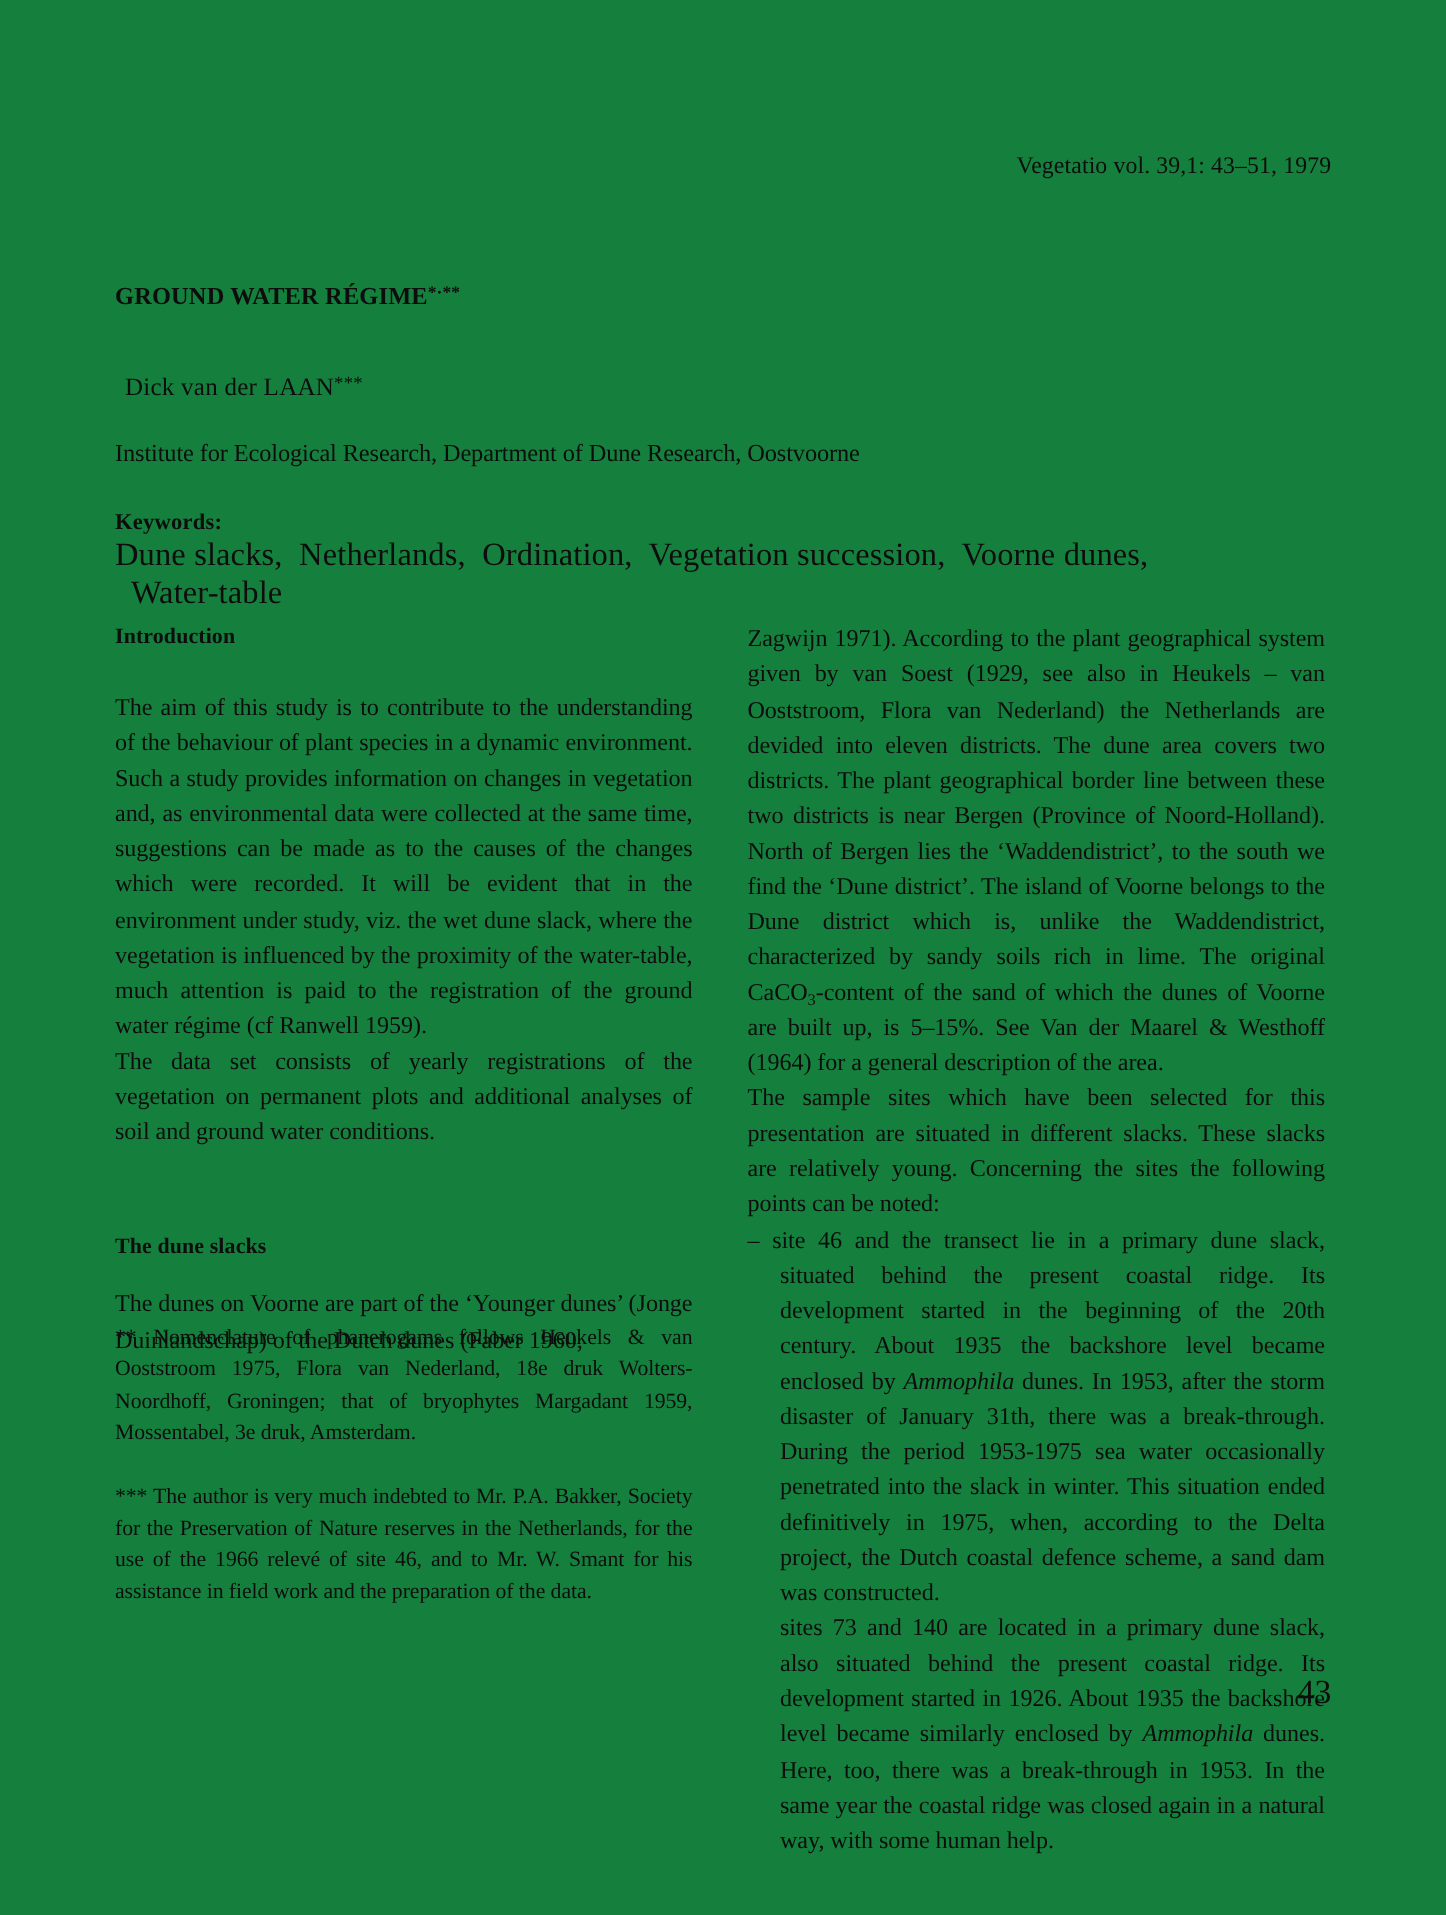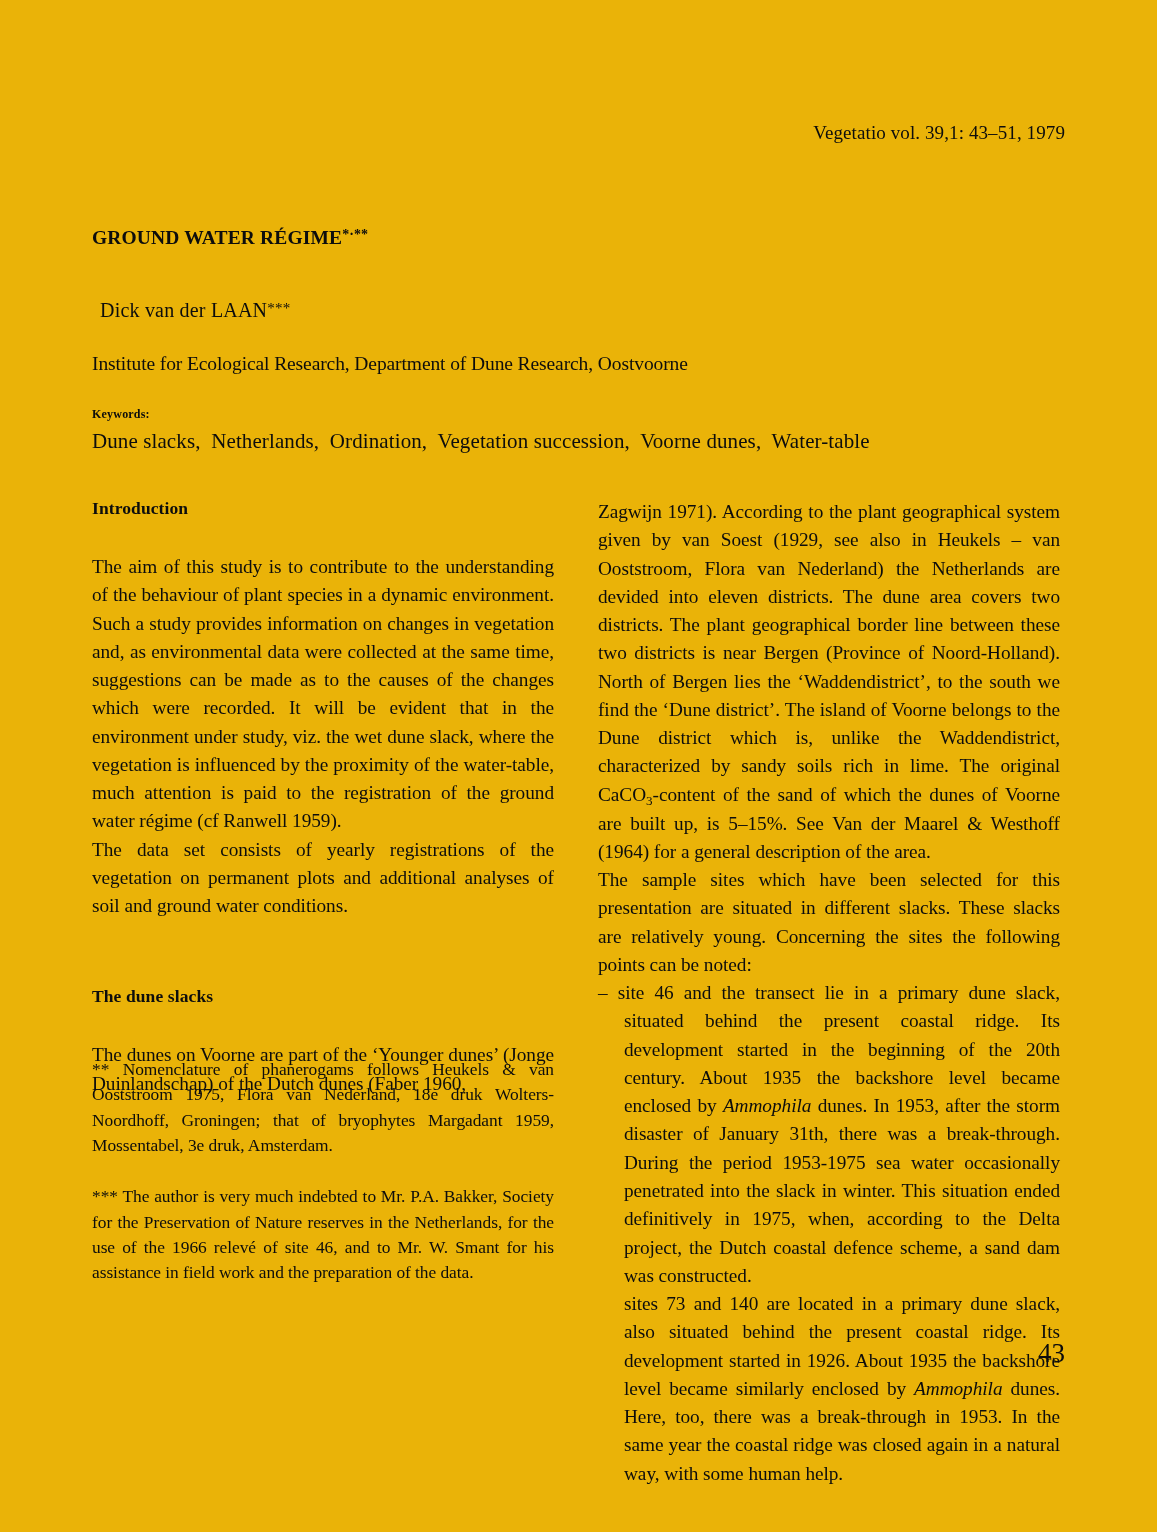--- a/index.html
+++ b/index.html
@@ -8,21 +8,21 @@
     background: #ffffff;
   }
   body {
     font-family: "Liberation Serif", "DejaVu Serif", serif;
     color: #0d0d0d;
   }
   .page {
     position: relative;
     width: 1157px;
     height: 1532px;
-    background: #eab308;
+    background: #15803d;
     box-sizing: border-box;
     overflow: hidden;
   }
 
   
   .running-head {
     position: absolute;
     top: 122px;
     right: 92px;
     font-size: 19px;
@@ -77,29 +77,29 @@
     top: 353px;
     font-size: 19.5px;
     letter-spacing: -0.1px;
     text-align: center;
   }
 
   .keywords-head {
     position: absolute;
     left: 92px;
     top: 407px;
-    font-size: 12px;
+    font-size: 18px;
     font-weight: bold;
     letter-spacing: 0.2px;
   }
   .keywords-list {
     position: absolute;
     left: 92px;
     top: 429px;
-    font-size: 21px;
+    font-size: 26px;
     letter-spacing: 0.1px;
     width: 900px;
   }
   .keywords-list .kw + .kw::before {
     content: "  ";
     white-space: pre;
   }
 
   
   .col {
@@ -125,21 +125,21 @@
     text-align-last: left;
     letter-spacing: -0.05px;
     hyphens: none;
   }
   p.body + p.body { margin-top: 0; }
   .gap-section { height: 66px; }
 
   
   .dune-head {
     margin-top: 0;
-    margin-bottom: 34px;
+    margin-bottom: 23px;
     font-family: Liberation Serif, serif;
   }
 
   
   .footnotes {
     position: absolute;
     left: 92px;
     top: 1057px;
     width: 462px;
   }

